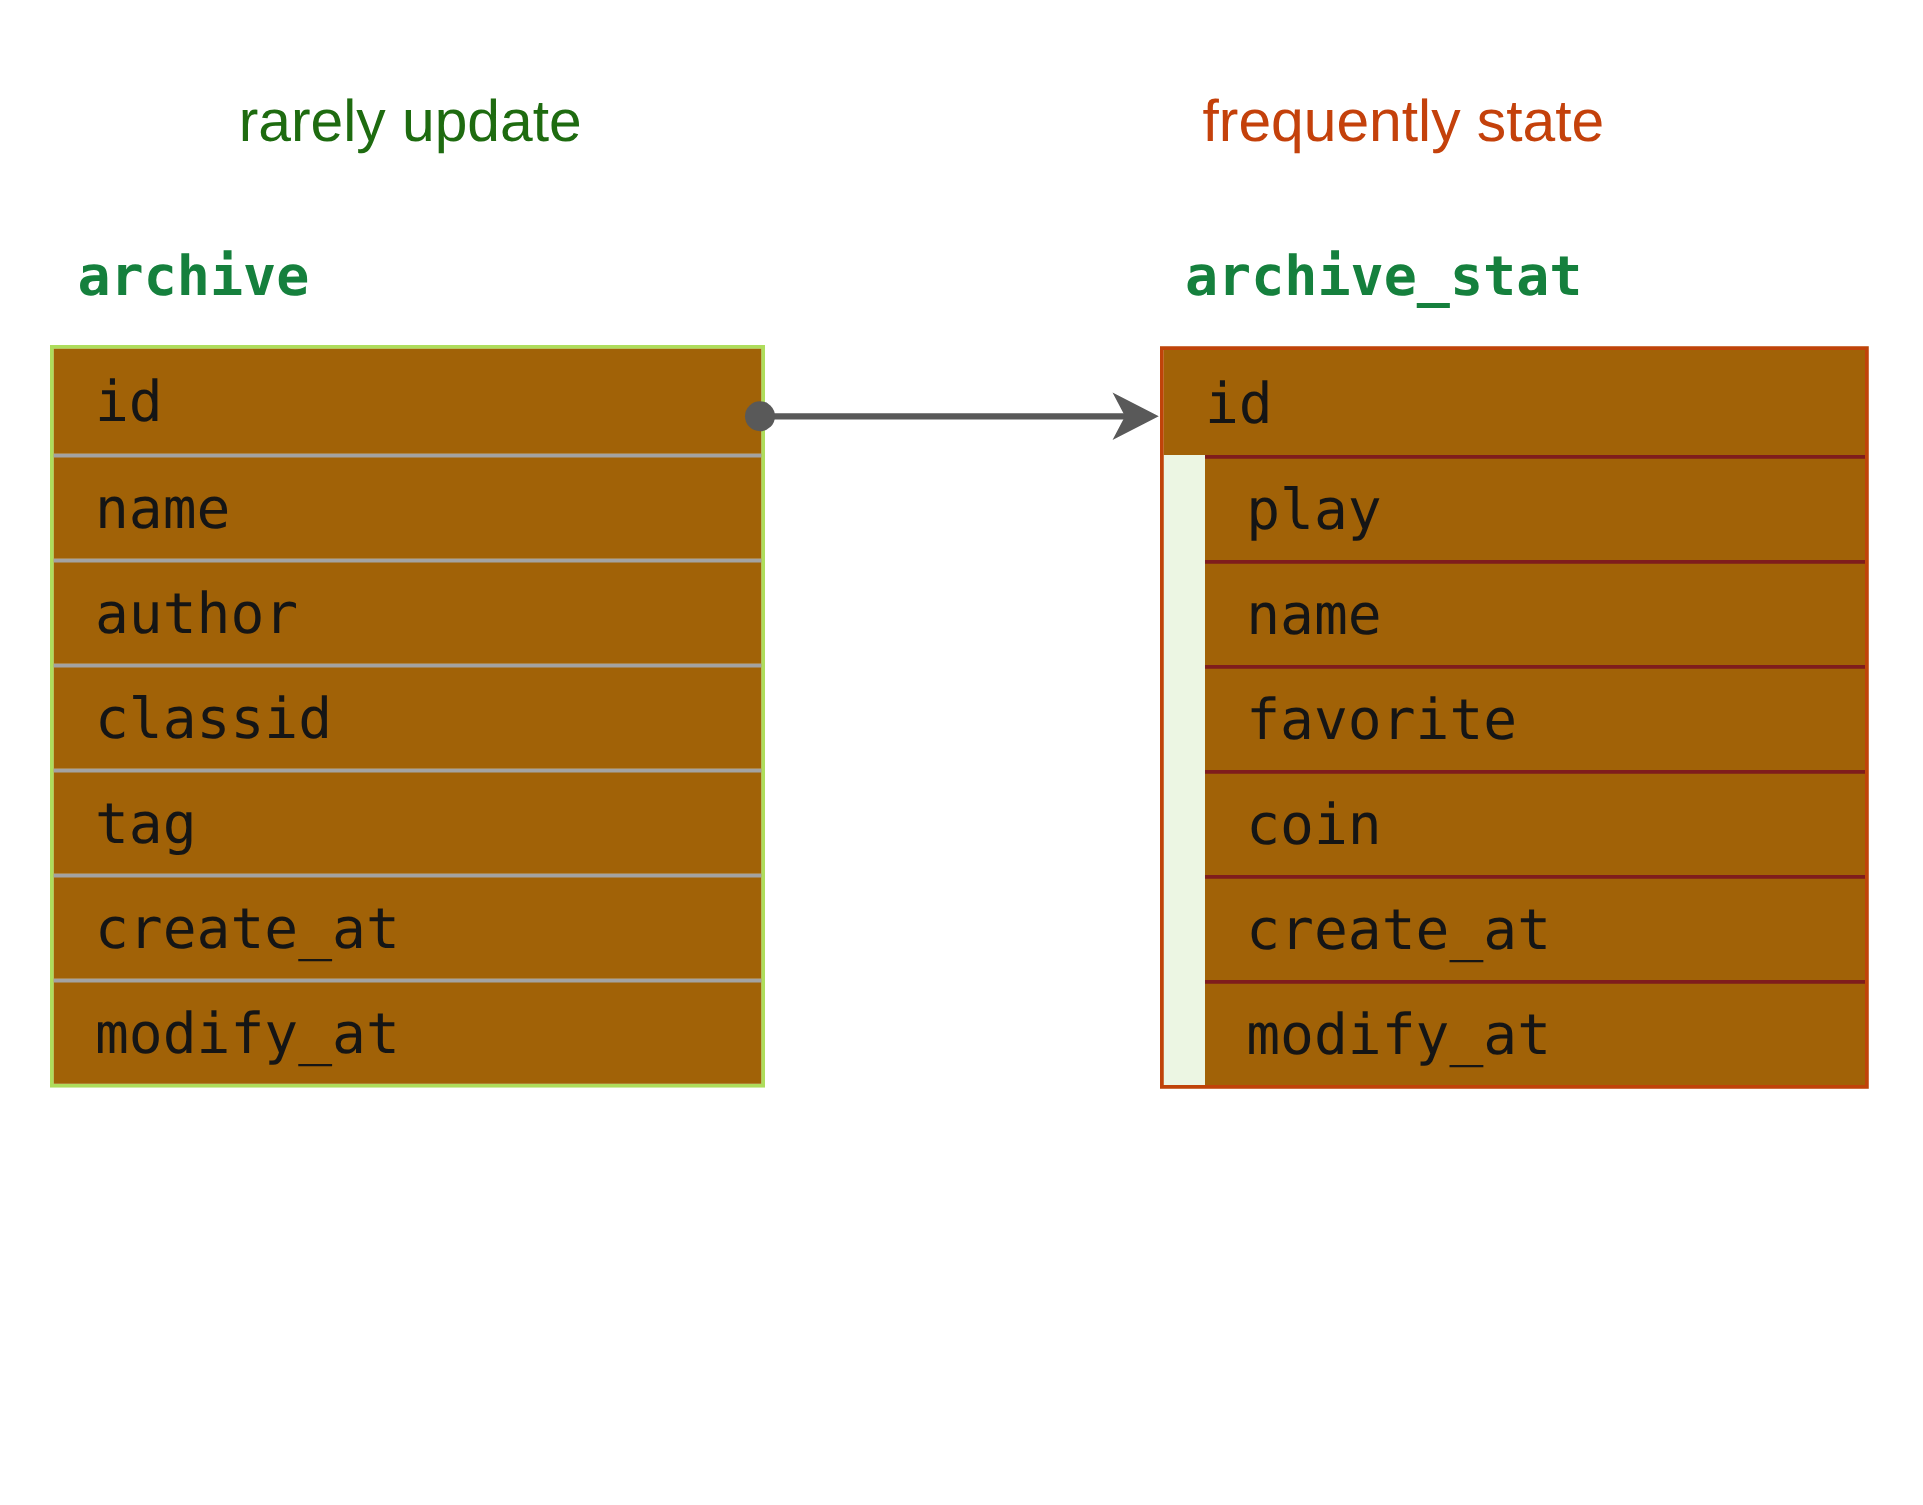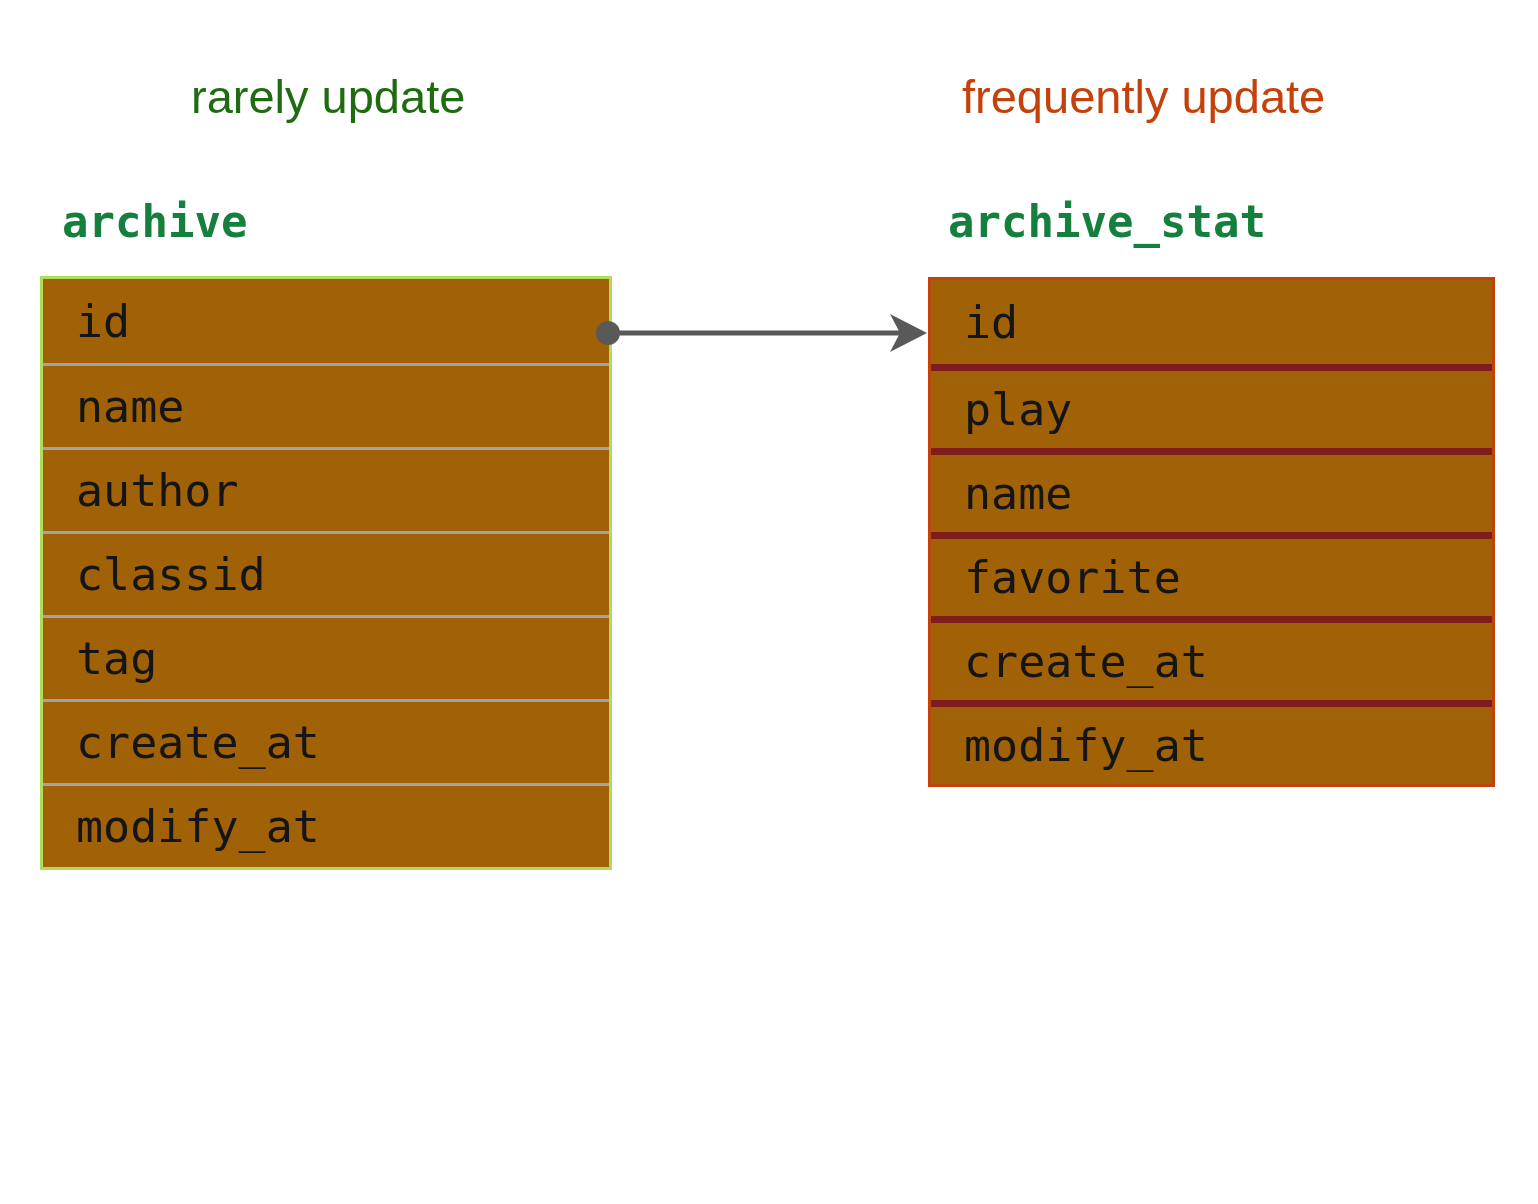--- a/index.html
+++ b/index.html
@@ -81,61 +81,63 @@
   }
 
   
   #entity-archive-stat {
     left: 928px;
     top: 277px;
     width: 567px;
     border: 3px solid #c04309;
   }
   #entity-archive-stat .row + .row {
-    border-top: 7px solid #7f1d1d;
+    border-top: 3px solid #7f1d1d;
+    margin-left: 33px;
   }
 
   
   #connector {
     position: absolute;
     left: 585px;
     top: 300px;
     width: 360px;
     height: 68px;
     pointer-events: none;
   }
 </style>
 </head>
 <body>
 
 <div id="canvas">
 
   <div class="caption" id="caption-left">rarely update</div>
 
-  <div class="caption" id="caption-right">frequently update</div>
+  <div class="caption" id="caption-right">frequently state</div>
 
   <div class="table-title" id="title-archive">archive</div>
 
   <div class="table-title" id="title-archive-stat">archive_stat</div>
 
   <div class="entity" id="entity-archive">
     <div class="row">id</div>
     <div class="row">name</div>
     <div class="row">author</div>
     <div class="row">classid</div>
     <div class="row">tag</div>
     <div class="row">create_at</div>
     <div class="row">modify_at</div>
   </div>
 
   <div class="entity" id="entity-archive-stat">
     <div class="row">id</div>
     <div class="row">play</div>
     <div class="row">name</div>
     <div class="row">favorite</div>
+    <div class="row">coin</div>
     <div class="row">create_at</div>
     <div class="row">modify_at</div>
   </div>
 
   <svg id="connector" viewBox="0 0 360 68">
     <line x1="23" y1="33" x2="330" y2="33" stroke="#595959" stroke-width="5"></line>
     <circle cx="23" cy="33" r="12" fill="#595959"></circle>
     <path d="M 342 33 L 305 14 L 315 33 L 305 52 Z" fill="#595959"></path>
   </svg>
 

